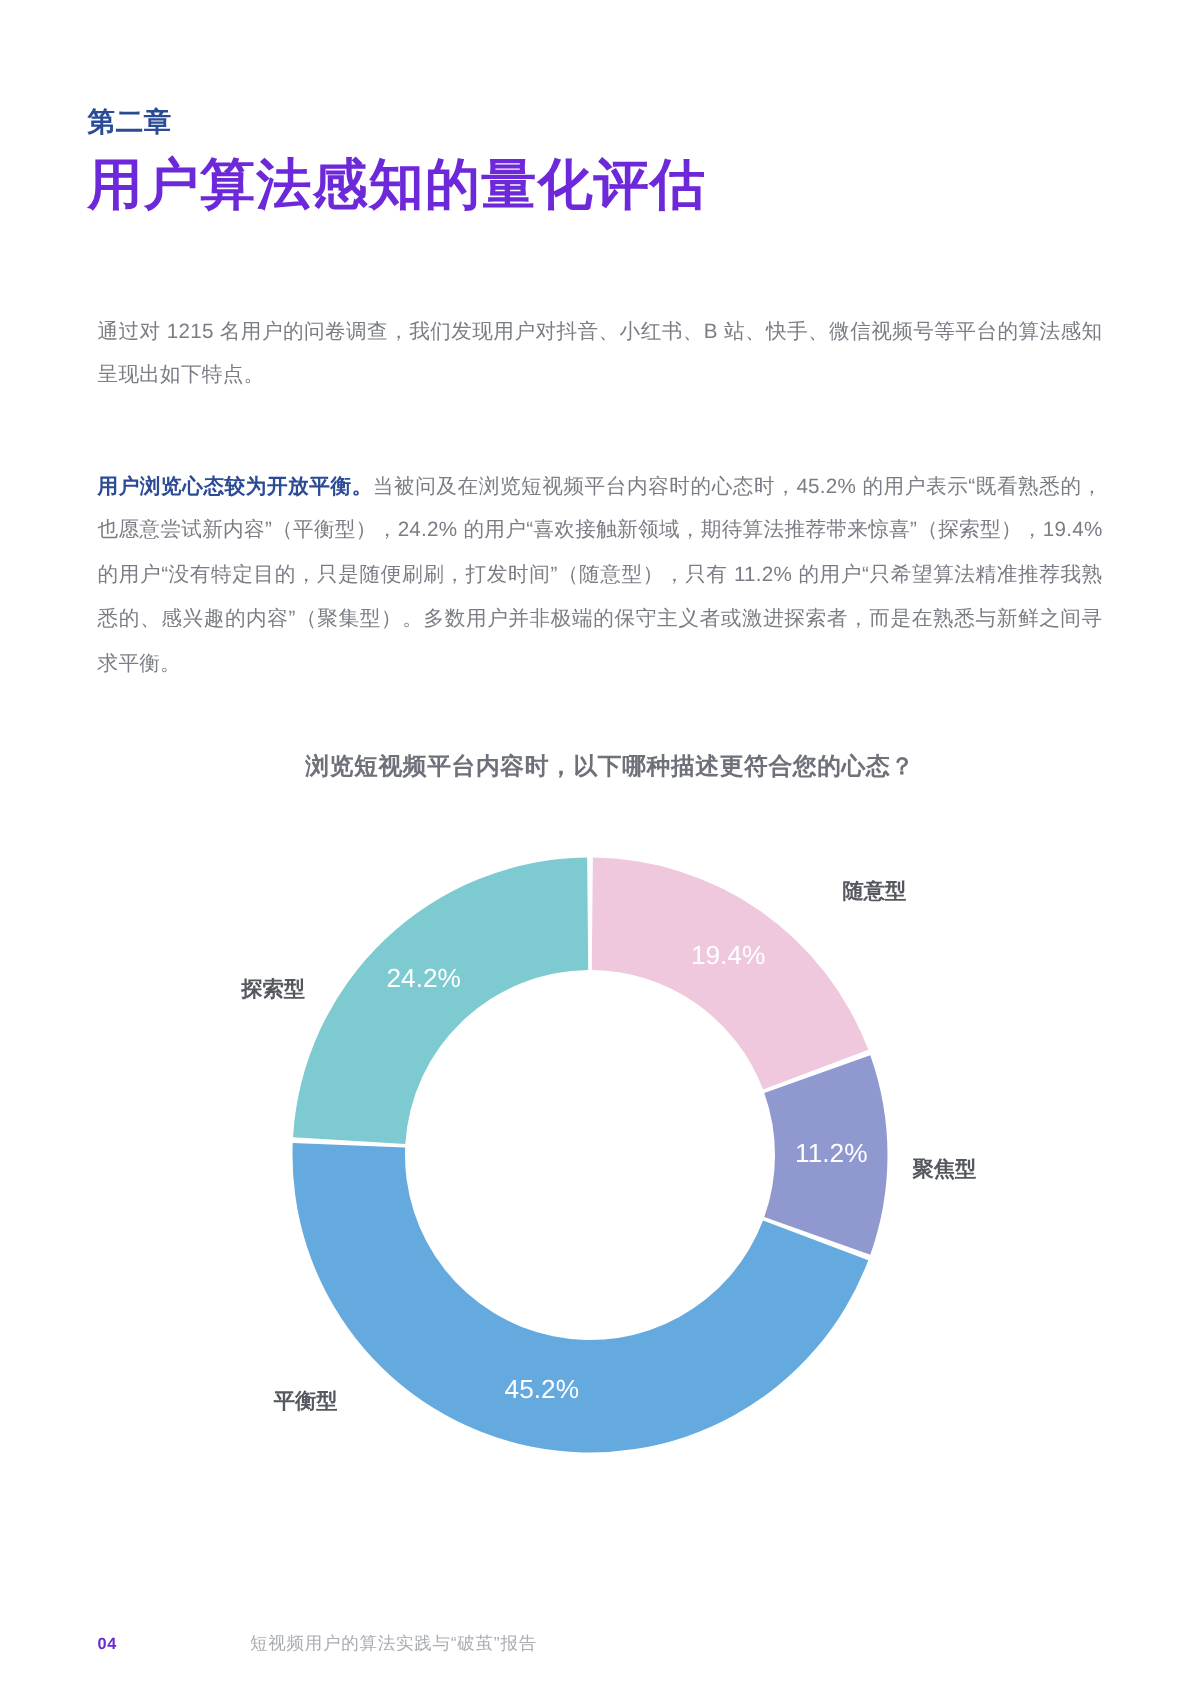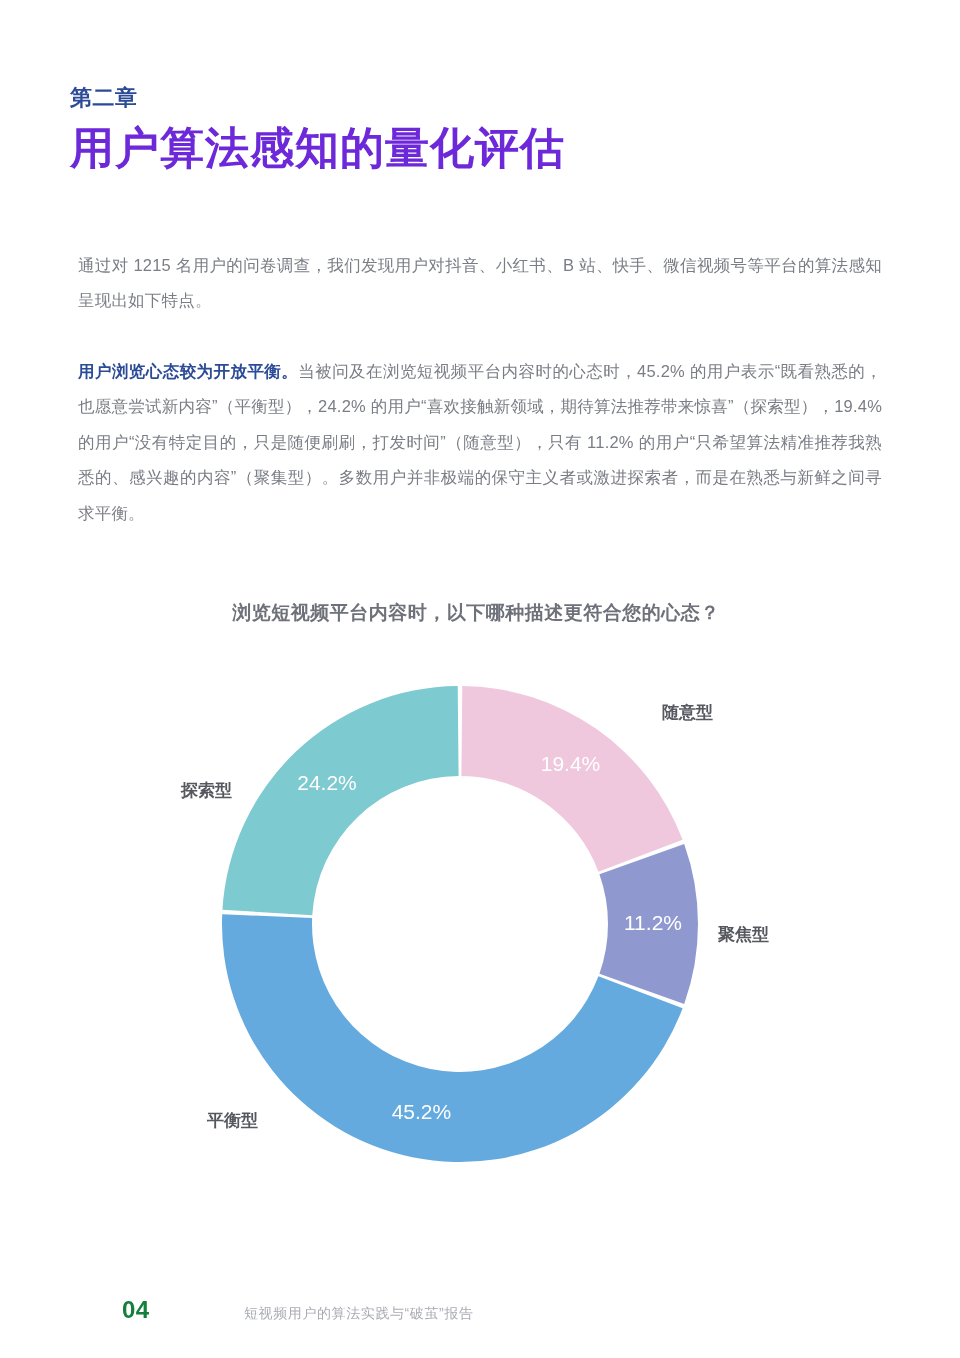--- a/index.html
+++ b/index.html
@@ -56,31 +56,31 @@
     left: 78px;
     width: 804px;
     color: #7a7d85;
     font-size: 16.5px;
     line-height: 2.15;
     text-align: justify;
     letter-spacing: 0.2px;
   }
 
   .para-1 { top: 248px; }
-  .para-2 { top: 354px; }
+  .para-2 { top: 372px; }
 
   .lead-in {
     color: #2c4b96;
     font-weight: bold;
   }
 
   
   .chart-section {
     position: absolute;
-    left: 0;
+    left: 12px;
     top: 600px;
     width: 942px;
   }
 
   .chart-title {
     text-align: center;
     font-size: 19px;
     font-weight: bold;
     color: #6e7179;
     letter-spacing: 0.5px;
@@ -123,26 +123,25 @@
   .footer {
     position: absolute;
     left: 78px;
     bottom: 34px;
     width: 804px;
     display: flex;
     align-items: baseline;
   }
 
   .page-number {
-    font-size: 24px;
+    font-size: 13px;
     font-weight: bold;
-    color: #15803d;
+    color: #6d28d9;
     letter-spacing: 0.5px;
     width: 122px;
-    margin-left: 44px;
   }
 
   .footer-text {
     font-size: 14px;
     color: #a9acb3;
     letter-spacing: 0.6px;
   }
 </style>
 </head>
 <body>

